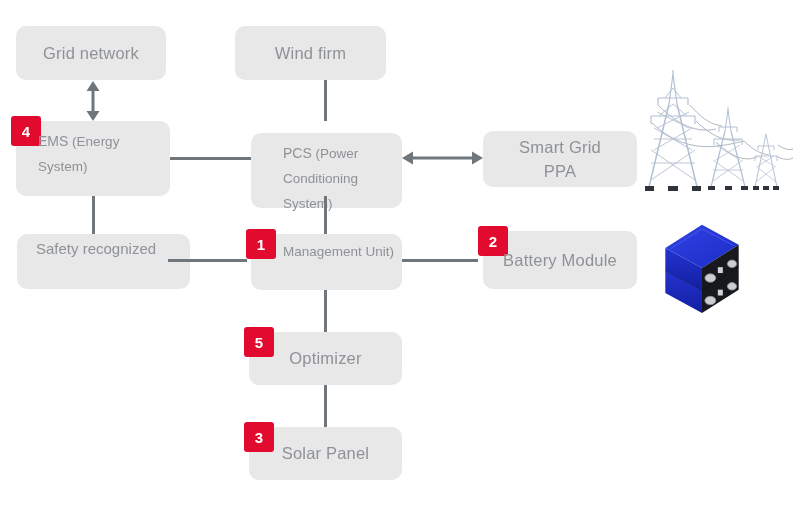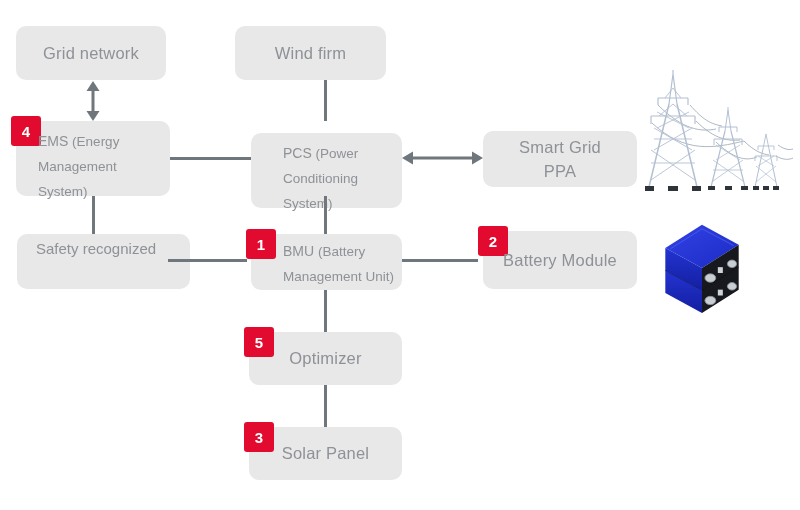--- a/index.html
+++ b/index.html
@@ -49,21 +49,20 @@
   </div>
 
   <div class="node" style="left:235px;top:26px;width:151px;height:54px">
     <span class="lbl">Wind firm</span>
   </div>
 
   <div class="node" style="left:16px;top:121px;width:154px;height:75px">
     <div class="badge">4</div>
     <div class="txt">
       <span class="row"><span class="acr">EMS</span> <span class="small">(Energy</span></span>
-      <span class="row small">Management</span>
       <span class="row small">System)</span>
     </div>
   </div>
 
   <div class="node" style="left:251px;top:133px;width:151px;height:75px">
     <div class="txt" style="left:32px">
       <span class="row"><span class="acr">PCS</span> <span class="small">(Power</span></span>
       <span class="row small">Conditioning</span>
       <span class="row small">System)</span>
     </div>
@@ -78,21 +77,20 @@
 
   <div class="node" style="left:17px;top:234px;width:173px;height:55px">
     <div class="txt two" style="left:19px">
       <span class="row sm15">Safety recognized</span>
     </div>
   </div>
 
   <div class="node" style="left:251px;top:234px;width:151px;height:56px">
     <div class="badge">1</div>
     <div class="txt" style="left:32px;top:5px">
-      <span class="row"><span class="acr">BMU</span> <span class="small">(Battery</span></span>
       <span class="row small">Management Unit)</span>
     </div>
   </div>
 
   <div class="node" style="left:483px;top:231px;width:154px;height:58px">
     <div class="badge">2</div>
     <span class="lbl">Battery Module</span>
   </div>
 
   <div class="node" style="left:249px;top:332px;width:153px;height:53px">

